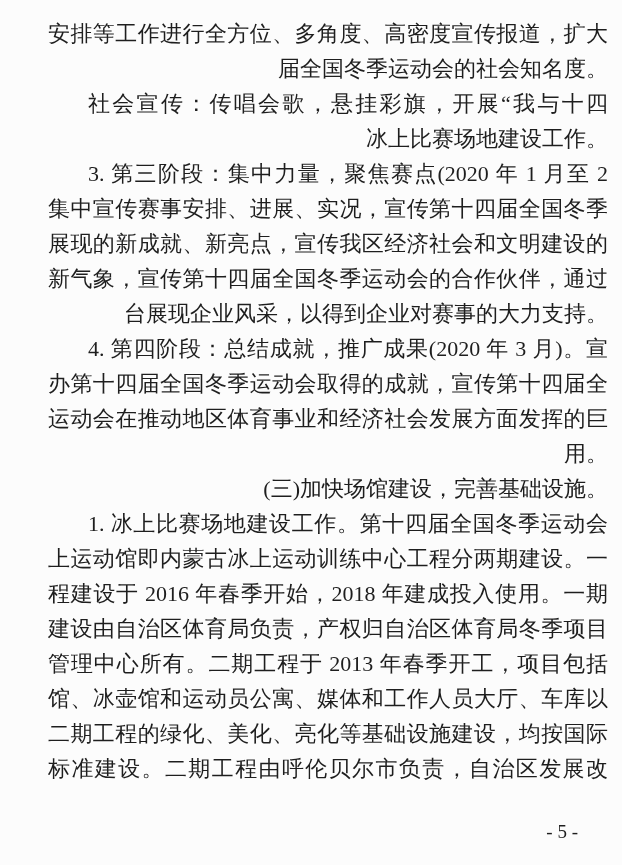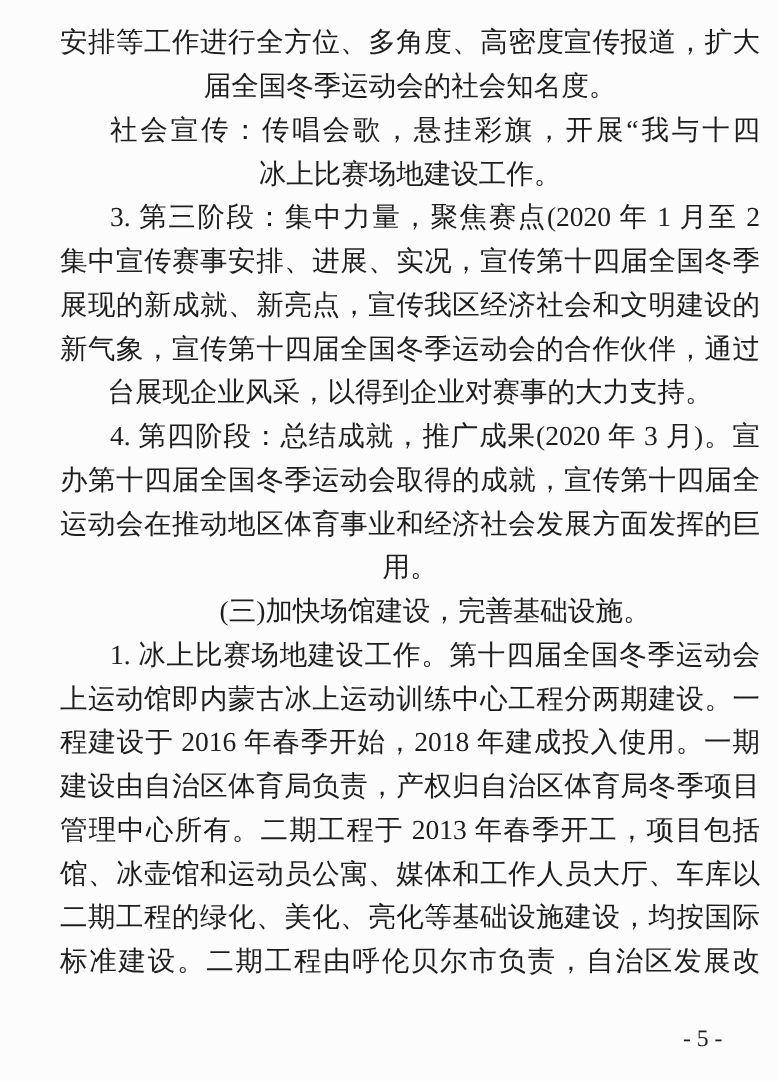--- a/index.html
+++ b/index.html
@@ -28,21 +28,21 @@
     left: 48px;
     top: 16px;
     width: 560px;
     font-size: 22px;
     line-height: 35px;
     letter-spacing: 0;
   }
   .line {
     height: 35px;
     overflow: hidden;
-    text-align: center;
+    text-align: right;
     white-space: normal;
   }
   .line.indent {
     padding-left: 40px;
   }
   .line.justify {
     text-align: justify;
     text-align-last: justify;
   }
   .page-number {

